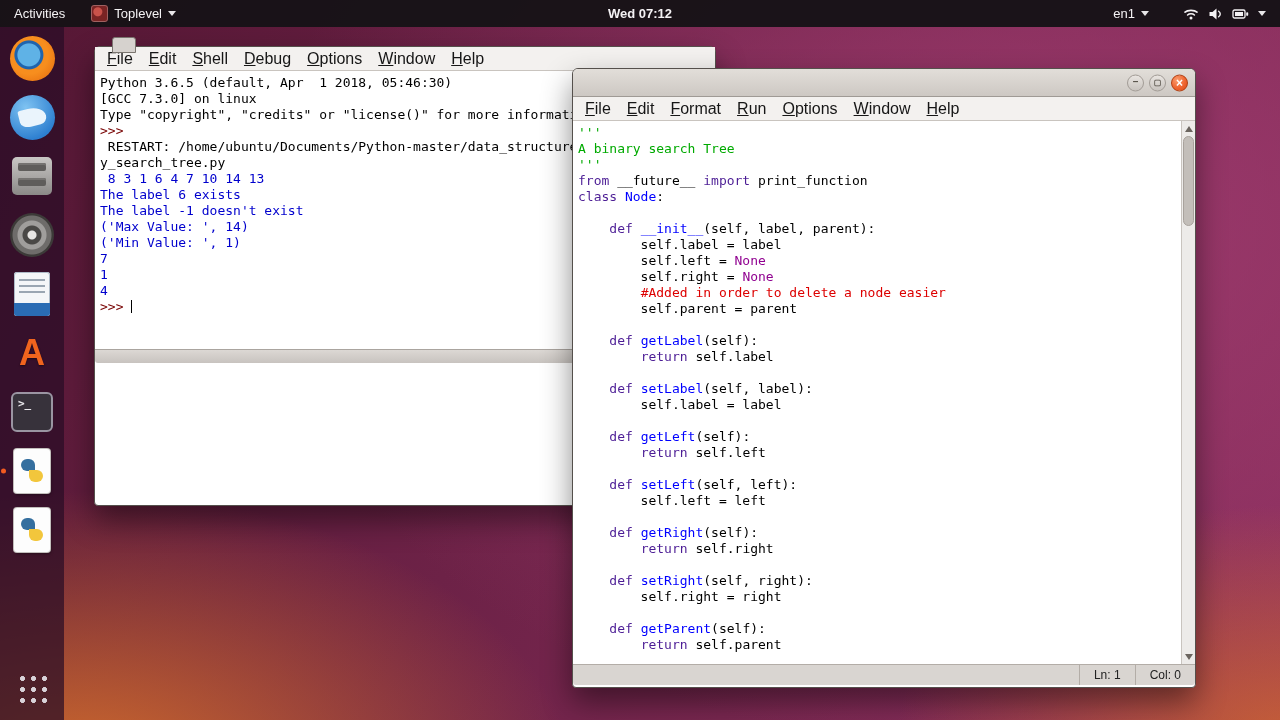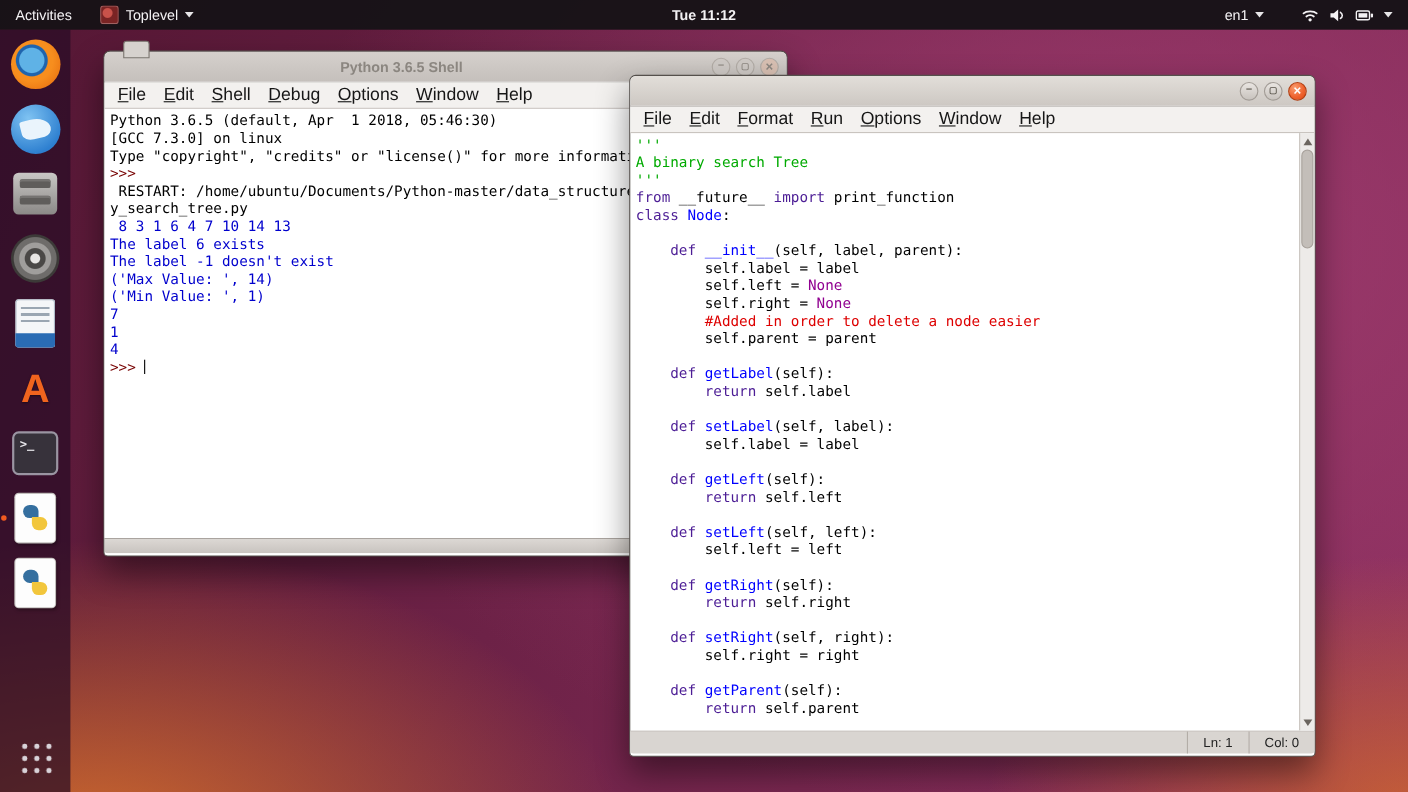--- a/index.html
+++ b/index.html
@@ -83,21 +83,21 @@
     padding-left:4px; font-size:16px; color:#161616; }
   .menu-item { display:inline-block; padding:2px 8px; }
   .menu-item::first-letter { text-decoration:underline; }
 
   
   .shell { left:94px; top:46px; width:622px; height:460px; z-index:10; }
   .shell .titlebar { background:linear-gradient(#d5d0cc,#c5c0bc); color:#8b8680; }
   .shell .win-btn { background:#cfcac6; border:1px solid #b2aca6; color:#8d8781; }
   .shell .btn-close { background:#d9c0b3; }
   .shell-text { font-family:"DejaVu Sans Mono",monospace; font-size:13px; line-height:16px;
-    padding:4px 0 0 5px; white-space:pre; height:390px; overflow:hidden; background:#fff; color:#000; }
+    padding:4px 0 0 5px; white-space:pre; height:278px; overflow:hidden; background:#fff; color:#000; }
   .shell-text .line:last-child::after { content:""; display:inline-block; width:1px; height:13px;
     background:#000; vertical-align:-2px; }
   .window-grip { height:14px; background:linear-gradient(#dcd8d4,#c8c3bf); border-top:1px solid #aaa49f;
     border-radius:0 0 3px 3px; }
 
   
   .editor { left:572px; top:68px; width:624px; height:620px; z-index:20; }
   .editor .titlebar { background:linear-gradient(#e2ded9,#cdc8c3); color:#2e2a26; }
   .editor .btn-min, .editor .btn-max { background:linear-gradient(#e9e5e1,#c8c3be); border:1px solid #a29c96; color:#575249; }
   .editor .btn-close { background: radial-gradient(circle at 35% 30%, #fa9d6f, #ef6530 55%, #dd4814);
@@ -142,21 +142,21 @@
 
 <div class="topbar">
   <div class="tb-left">
     <div class="tb-item">Activities</div>
     <div class="tb-item">
       <span class="app-icon"></span>
       <span>Toplevel</span>
       <span class="caret"></span>
     </div>
   </div>
-  <div class="tb-clock">Tue 11:12</div>
+  <div class="tb-clock">Wed 07:12</div>
   <div class="tb-right">
     <div class="tb-item">
       <span>en1</span>
       <span class="caret"></span>
     </div>
     <div class="tb-item sysicons">
       <svg width="16" height="14" viewBox="0 0 16 14">
         <path d="M2 5.2 C4.5 2.8 11.5 2.8 14 5.2" stroke="#f4f2f4" stroke-width="1.6" fill="none" stroke-linecap="round"></path>
         <path d="M4.6 8 C6.3 6.4 9.7 6.4 11.4 8" stroke="#f4f2f4" stroke-width="1.6" fill="none" stroke-linecap="round"></path>
         <circle cx="8" cy="11" r="1.5" fill="#f4f2f4"></circle>
@@ -204,28 +204,20 @@
       <div class="ic-idle"></div>
     </div>
   <div class="dock-item show-apps">
       <div class="ic-apps"></div>
     </div>
 </div>
 
 <div class="bg-tab"></div>
 
 <div class="window shell">
-  <div class="titlebar">
-    <span class="title-text">Python 3.6.5 Shell</span>
-    <div class="win-buttons">
-      <div class="win-btn btn-min"></div>
-      <div class="win-btn btn-max"></div>
-      <div class="win-btn btn-close"></div>
-    </div>
-  </div>
   <div class="menubar">
       <span class="menu-item">File</span>
       <span class="menu-item">Edit</span>
       <span class="menu-item">Shell</span>
       <span class="menu-item">Debug</span>
       <span class="menu-item">Options</span>
       <span class="menu-item">Window</span>
       <span class="menu-item">Help</span>
     </div>
   <div class="shell-text"><div class="line"><span class="tok-p">Python 3.6.5 (default, Apr  1 2018, 05:46:30)</span></div><div class="line"><span class="tok-p">[GCC 7.3.0] on linux</span></div><div class="line"><span class="tok-p">Type "copyright", "credits" or "license()" for more information.</span></div><div class="line"><span class="tok-pr">&gt;&gt;&gt; </span></div><div class="line"><span class="tok-p"> RESTART: /home/ubuntu/Documents/Python-master/data_structures/binar</span></div><div class="line"><span class="tok-p">y_search_tree.py</span></div><div class="line"><span class="tok-o"> 8 3 1 6 4 7 10 14 13</span></div><div class="line"><span class="tok-o">The label 6 exists</span></div><div class="line"><span class="tok-o">The label -1 doesn't exist</span></div><div class="line"><span class="tok-o">('Max Value: ', 14)</span></div><div class="line"><span class="tok-o">('Min Value: ', 1)</span></div><div class="line"><span class="tok-o">7</span></div><div class="line"><span class="tok-o">1</span></div><div class="line"><span class="tok-o">4</span></div><div class="line"><span class="tok-pr">&gt;&gt;&gt; </span></div></div>

